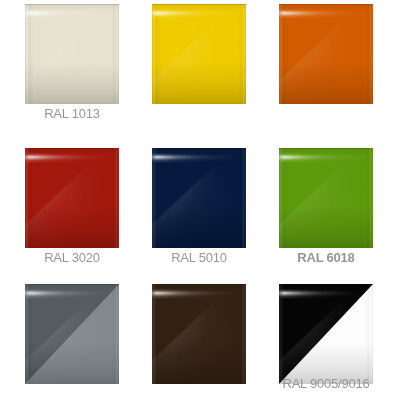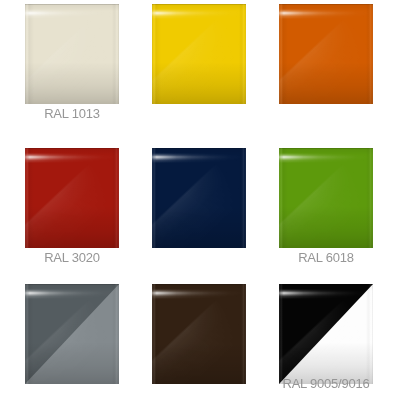--- a/index.html
+++ b/index.html
@@ -459,20 +459,21 @@
           </defs>
           <rect x="0" y="0" width="94" height="100" fill="#051a3e"></rect>
           <rect x="0" y="0" width="94" height="100" fill="url(#wedge4)" mask="url(#m4)"></rect>
           <rect x="0" y="0" width="94" height="7" fill="url(#top4)"></rect>
           <rect x="0" y="58" width="94" height="42" fill="url(#bot4)"></rect>
           <rect x="0" y="0" width="9" height="100" fill="url(#lef4)"></rect>
           <rect x="87" y="0" width="7" height="100" fill="url(#rig4)"></rect>
           <rect x="0" y="4.199999999999999" width="94" height="10.8" fill="url(#streak4)" mask="url(#sm4)"></rect>
         </svg>
       </div>
+      <div class="label" style="top: 105px;">RAL 5010</div>
     </div>
     <div class="cell" style="left: 279px; top: 148px; width: 94px; height: 120px;">
       <div class="swatch">
         <svg width="94" height="100" viewBox="0 0 94 100">
           <defs>
             <linearGradient id="wedge5" gradientUnits="userSpaceOnUse" x1="23.87" y1="52.40" x2="56.99" y2="87.42">
               <stop offset="0%" stop-color="#ffffff" stop-opacity="0"></stop>
               <stop offset="4.6%" stop-color="#ffffff" stop-opacity="0.085"></stop>
               <stop offset="16.6%" stop-color="#ffffff" stop-opacity="0.062"></stop>
               <stop offset="44.6%" stop-color="#ffffff" stop-opacity="0.028"></stop>
@@ -549,21 +550,21 @@
           </defs>
           <rect x="0" y="0" width="94" height="100" fill="#5d9a0c"></rect>
           <rect x="0" y="0" width="94" height="100" fill="url(#wedge5)" mask="url(#m5)"></rect>
           <rect x="0" y="0" width="94" height="7" fill="url(#top5)"></rect>
           <rect x="0" y="58" width="94" height="42" fill="url(#bot5)"></rect>
           <rect x="0" y="0" width="9" height="100" fill="url(#lef5)"></rect>
           <rect x="87" y="0" width="7" height="100" fill="url(#rig5)"></rect>
           <rect x="0" y="4.199999999999999" width="94" height="10.8" fill="url(#streak5)" mask="url(#sm5)"></rect>
         </svg>
       </div>
-      <div class="label" style="top: 105px;">RAL 6018</div>
+      <div class="label" style="top: 105px; font-weight: bold;">RAL 6018</div>
     </div>
     <div class="cell" style="left: 25px; top: 284px; width: 94px; height: 120px;">
       <div class="swatch">
         <svg width="94" height="100" viewBox="0 0 94 100">
           <defs>
             <linearGradient id="wedge6" gradientUnits="userSpaceOnUse" x1="23.87" y1="52.40" x2="56.99" y2="87.42">
               <stop offset="0%" stop-color="#ffffff" stop-opacity="0"></stop>
               <stop offset="4.6%" stop-color="#ffffff" stop-opacity="0.085"></stop>
               <stop offset="16.6%" stop-color="#ffffff" stop-opacity="0.062"></stop>
               <stop offset="44.6%" stop-color="#ffffff" stop-opacity="0.028"></stop>

